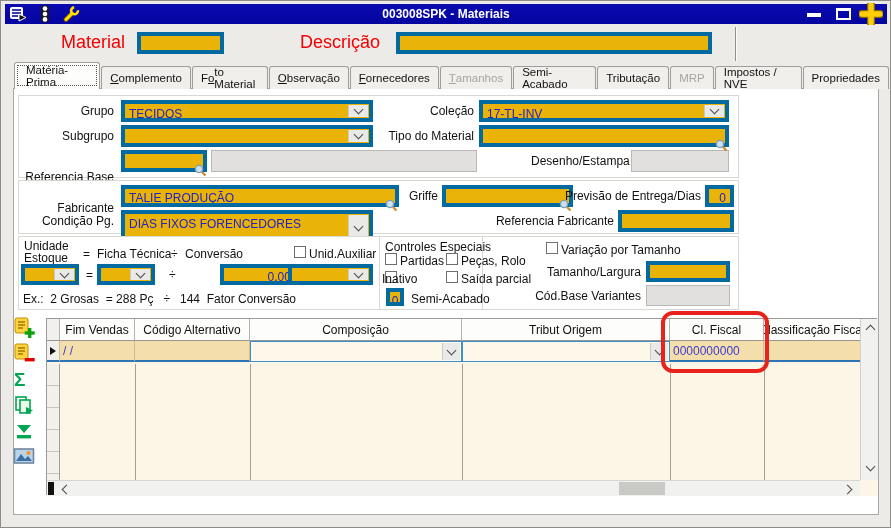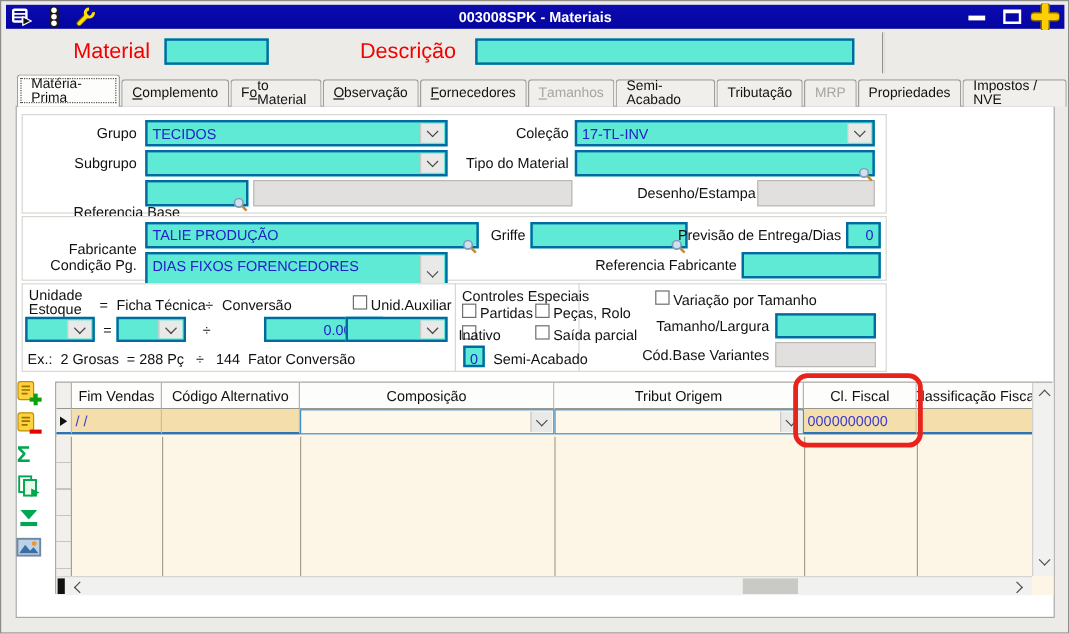--- a/index.html
+++ b/index.html
@@ -1,20 +1,20 @@
 <!DOCTYPE html>
 <html><head>
 <meta charset="utf-8">
 <style>
   html,body{margin:0;padding:0;background:#c8c8c8;font-family:"Liberation Sans","DejaVu Sans",sans-serif;}
   .window{position:relative;width:891px;height:528px;background:#EDEBE8;border:1px solid #8f8d89;box-sizing:border-box;overflow:hidden;}
   .abs{position:absolute;box-sizing:border-box;}
   .lbl{font-size:12px;color:#111;white-space:nowrap;line-height:14px;}
   .rlbl{text-align:right;}
-  .edit{background:#5eead4;border:2px solid #0369a1;font-size:12px;color:#2222c8;padding:2px 4px;overflow:hidden;white-space:nowrap;}
+  .edit{background:#eab308;border:4px solid #0369a1;font-size:12px;color:#2222c8;padding:2px 4px;overflow:hidden;white-space:nowrap;}
   .dis{background:#e1e0de;border:1px solid #b9b8b5;}
   .combo .val{position:absolute;left:4px;top:3px;font-size:12px;color:#2222c8;white-space:nowrap;}
   .cbtn{position:absolute;right:1px;top:1px;bottom:1px;width:19px;background:#e9e9e7;border-left:1px solid #c9c9c6;display:flex;align-items:center;justify-content:center;}
   .chev-d{width:6px;height:6px;border-right:1.6px solid #4a4a4a;border-bottom:1.6px solid #4a4a4a;transform:rotate(45deg);margin-top:-3px;}
   .chev-u{width:6px;height:6px;border-right:1.6px solid #4a4a4a;border-bottom:1.6px solid #4a4a4a;transform:rotate(-135deg);margin-bottom:-3px;}
   .chev-l{width:6px;height:6px;border-right:1.8px solid #4a4a4a;border-bottom:1.8px solid #4a4a4a;transform:rotate(135deg);margin-left:3px;}
   .chev-r{width:6px;height:6px;border-right:1.8px solid #4a4a4a;border-bottom:1.8px solid #4a4a4a;transform:rotate(-45deg);margin-right:3px;}
   .cb{width:12px;height:12px;background:#fff;border:1px solid #6e6e6e;}
   .band{border:1px solid #d8d7d3;background:#fff;}
   .mag{position:absolute;}
@@ -112,24 +112,24 @@
     <div class="tab">
         <span>Semi-Acabado</span>
       </div>
     <div class="tab">
         <span>Tributação</span>
       </div>
     <div class="tab disabled">
         <span>MRP</span>
       </div>
     <div class="tab">
+        <span>Impostos / NVE</span>
+      </div>
+    <div class="tab">
         <span>Propriedades</span>
-      </div>
-    <div class="tab">
-        <span>Impostos / NVE</span>
       </div>
   </div>
 
   <div class="abs" style="left:12px;top:87px;width:866px;height:427px;background:#fff;border:1px solid #a8a8a5;z-index:1;"></div>
 
   <div class="abs band" style="left:17px;top:94px;width:721px;height:83px;z-index:2;"></div>
   <div class="abs lbl rlbl" style="left:20px;top:103px;width:93px;z-index:2;">Grupo</div>
   <div class="abs edit combo" style="left:120px;top:99px;width:252px;height:22px;z-index:2;">
     <span class="val">TECIDOS</span>
     <span class="cbtn">
@@ -153,21 +153,21 @@
   </div>
   <div class="abs lbl rlbl" style="left:380px;top:128px;width:93px;z-index:2;">Tipo do Material</div>
   <div class="abs edit" style="left:478px;top:124px;width:250px;height:22px;z-index:2;"></div>
   <div class="abs mag" style="left:714px;top:138px;z-index:3;">
     <svg width="13" height="13" viewBox="0 0 13 13">
         <circle cx="5" cy="5" r="3.6" fill="#cfe0ef" stroke="#7f9db9" stroke-width="1.4"></circle>
         <line x1="8" y1="8" x2="11.5" y2="11.5" stroke="#c98a2c" stroke-width="2.2"></line>
       </svg>
   </div>
 
-  <div class="abs lbl rlbl" style="left:20px;top:169px;width:93px;z-index:2;margin-left:36px;">Referencia Base</div>
+  <div class="abs lbl rlbl" style="left:20px;top:169px;width:93px;z-index:2;">Referencia Base</div>
   <div class="abs edit" style="left:120px;top:149px;width:86px;height:22px;z-index:2;"></div>
   <div class="abs mag" style="left:193px;top:163px;z-index:3;">
     <svg width="13" height="13" viewBox="0 0 13 13">
         <circle cx="5" cy="5" r="3.6" fill="#cfe0ef" stroke="#7f9db9" stroke-width="1.4"></circle>
         <line x1="8" y1="8" x2="11.5" y2="11.5" stroke="#c98a2c" stroke-width="2.2"></line>
       </svg>
   </div>
   <div class="abs edit dis" style="left:210px;top:149px;width:266px;height:22px;z-index:2;"></div>
   <div class="abs lbl rlbl" style="left:530px;top:153px;width:95px;z-index:2;">Desenho/Estampa</div>
   <div class="abs edit dis" style="left:630px;top:149px;width:98px;height:22px;z-index:2;"></div>

